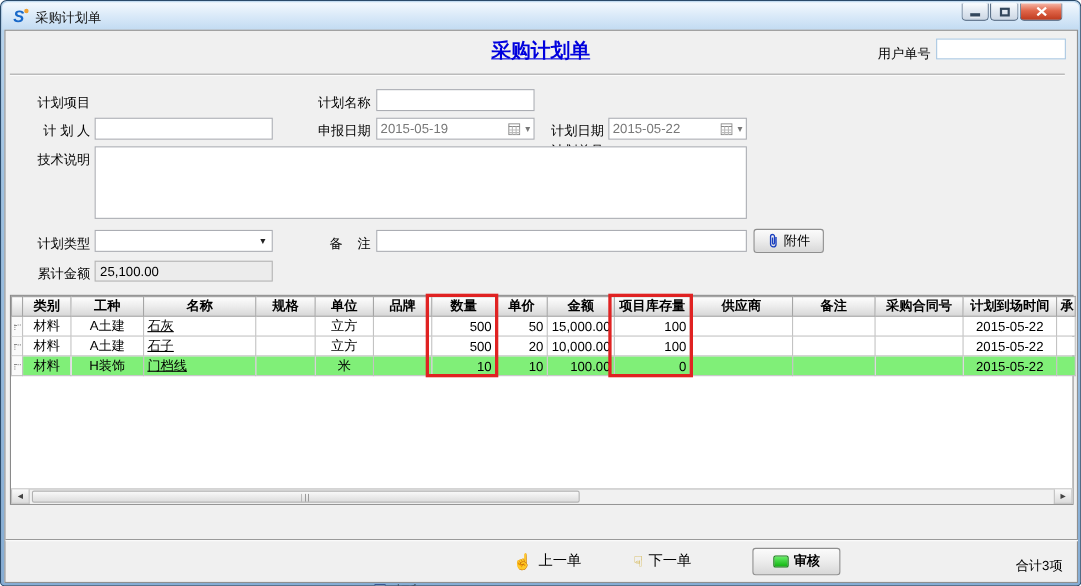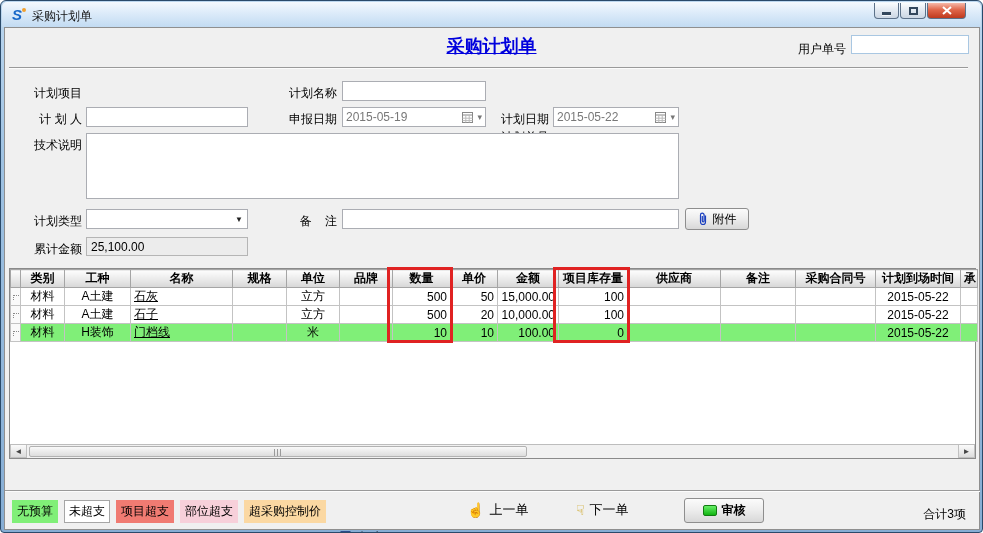--- a/index.html
+++ b/index.html
@@ -285,27 +285,20 @@
         <div class="sb-grip"></div>
       </div>
       <div class="sb-btn sb-right">►</div>
     </div>
   </div>
 
   <div class="anno anno-qty" style="border-color: rgb(224, 34, 34);"></div>
   <div class="anno anno-stock" style="border-color: rgb(224, 34, 34);"></div>
 
   <div class="hsep sep-footer"></div>
-  <div class="legend">
-      <span class="chip" style="background: rgb(128, 239, 120); border-color: rgb(128, 239, 120);">无预算</span>
-      <span class="chip" style="background: rgb(255, 255, 255); border-color: rgb(166, 166, 166);">未超支</span>
-      <span class="chip" style="background: rgb(240, 123, 114); border-color: rgb(240, 123, 114);">项目超支</span>
-      <span class="chip" style="background: rgb(247, 208, 218); border-color: rgb(247, 208, 218);">部位超支</span>
-      <span class="chip" style="background: rgb(251, 216, 162); border-color: rgb(251, 216, 162);">超采购控制价</span>
-    </div>
 
   <div class="toolitem" style="left:336px;margin-top:28px;">
     <svg width="17" height="15" viewBox="0 0 17 15">
       <rect x="4" y="0.5" width="9" height="4" fill="#fff" stroke="#2a4a8a"></rect>
       <rect x="1" y="4.5" width="15" height="6" rx="1" fill="#b9d2f0" stroke="#2a4a8a"></rect>
       <rect x="4" y="8.5" width="9" height="5.5" fill="#fff" stroke="#2a4a8a"></rect>
       <circle cx="14" cy="6.5" r="0.9" fill="#2a9a2a"></circle>
     </svg>
     <span>打印</span>
   </div>

